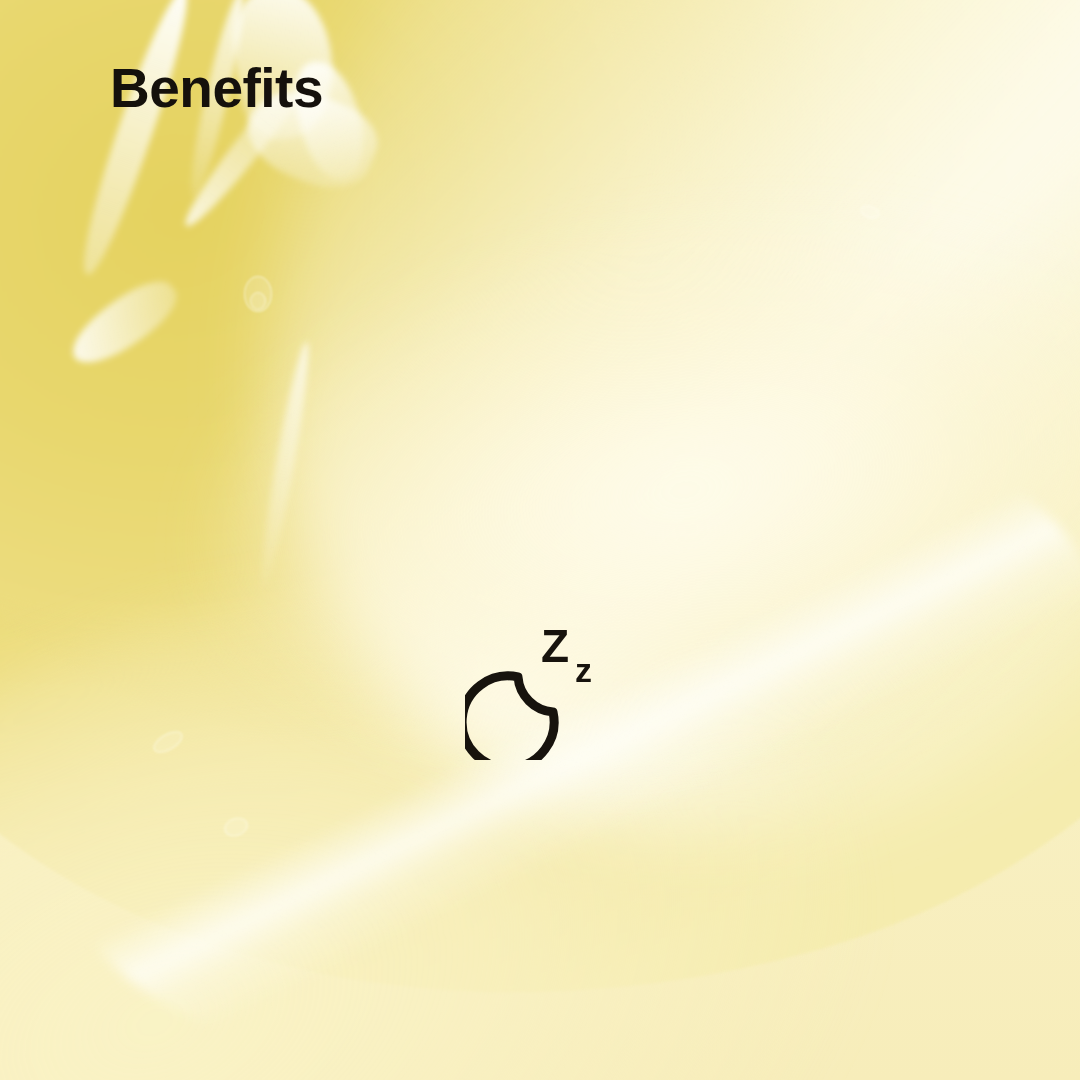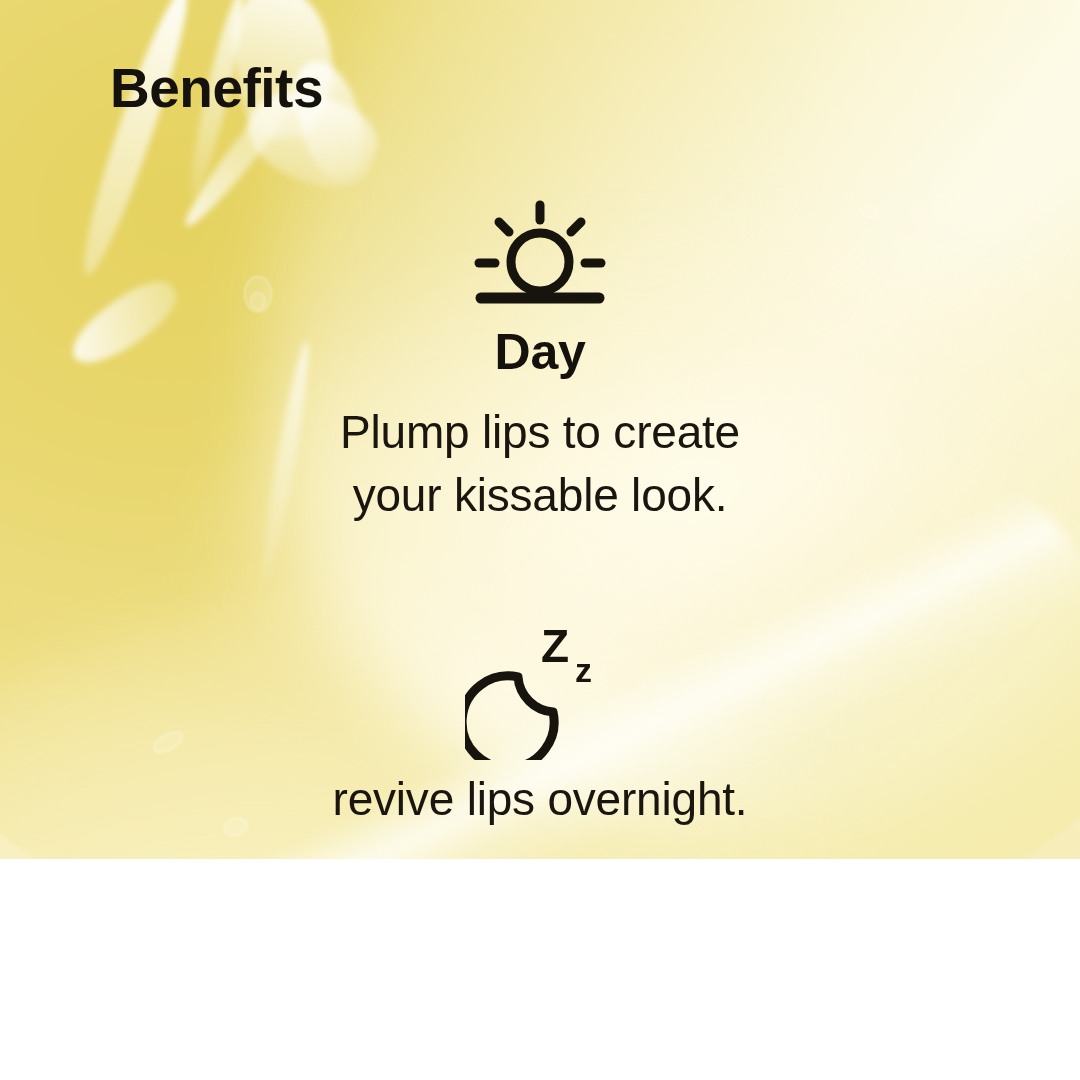--- a/index.html
+++ b/index.html
@@ -3,21 +3,21 @@
 <meta charset="utf-8">
 <style>
   html, body {
     margin: 0;
     padding: 0;
     background: #ffffff;
   }
   #card {
     position: relative;
     width: 1080px;
-    height: 859px;
+    height: 1080px;
     overflow: hidden;
     background: #F8EFC0;
     font-family: "Liberation Sans", "DejaVu Sans", sans-serif;
   }
 
   
   .bg-layer { position: absolute; inset: 0; }
 
   
   .bg-base {
@@ -221,58 +221,32 @@
   <div class="bubble b1"></div>
   <div class="bubble b2"></div>
   <div class="bubble b3"></div>
   <div class="bubble b4"></div>
   <div class="bubble b5"></div>
 
   <div class="content">
 
     <div id="title">Benefits</div>
 
-    <div class="section" id="day-section">
-      <div class="icon-wrap">
-        <svg width="132" height="106" viewBox="0 0 132 106" fill="none" stroke="#17130D" stroke-width="9" stroke-linecap="round">
-
-          <circle cx="66" cy="63" r="29" fill="none"></circle>
-
-          <line x1="66" y1="6" x2="66" y2="21"></line>
-
-          <line x1="25" y1="23" x2="35" y2="33"></line>
-
-          <line x1="107" y1="23" x2="97" y2="33"></line>
-
-          <line x1="5" y1="64" x2="21" y2="64"></line>
-
-          <line x1="111" y1="64" x2="127" y2="64"></line>
-
-          <line x1="7" y1="99" x2="125" y2="99" stroke-width="11"></line>
-        </svg>
-      </div>
-      <div class="sub-heading">Day</div>
-      <div class="body-copy">
-        <span class="ln">Plump lips to create</span>
-        <span class="ln">your kissable look.</span>
-      </div>
-    </div>
 
     <div class="section" id="night-section">
       <div class="icon-wrap">
         <svg width="150" height="140" viewBox="0 0 150 140" fill="none">
 
           <path d="M96 58
                    A46 46 0 1 1 61 23
                    A38 38 0 0 0 96 58 Z" fill="none" stroke="#17130D" stroke-width="9" stroke-linejoin="round" stroke-linecap="round" transform="translate(-8,34)"></path>
 
           <text x="76" y="42" font-family="'Liberation Sans', sans-serif" font-size="46" font-weight="700" fill="#17130D">Z</text>
 
           <text x="110" y="62" font-family="'Liberation Sans', sans-serif" font-size="34" font-weight="700" fill="#17130D">z</text>
         </svg>
       </div>
       <div class="body-copy">
-        <span class="ln">revive lips overnight.</span>
       </div>
     </div>
 
   </div>
 </div>
 
 </body></html>

